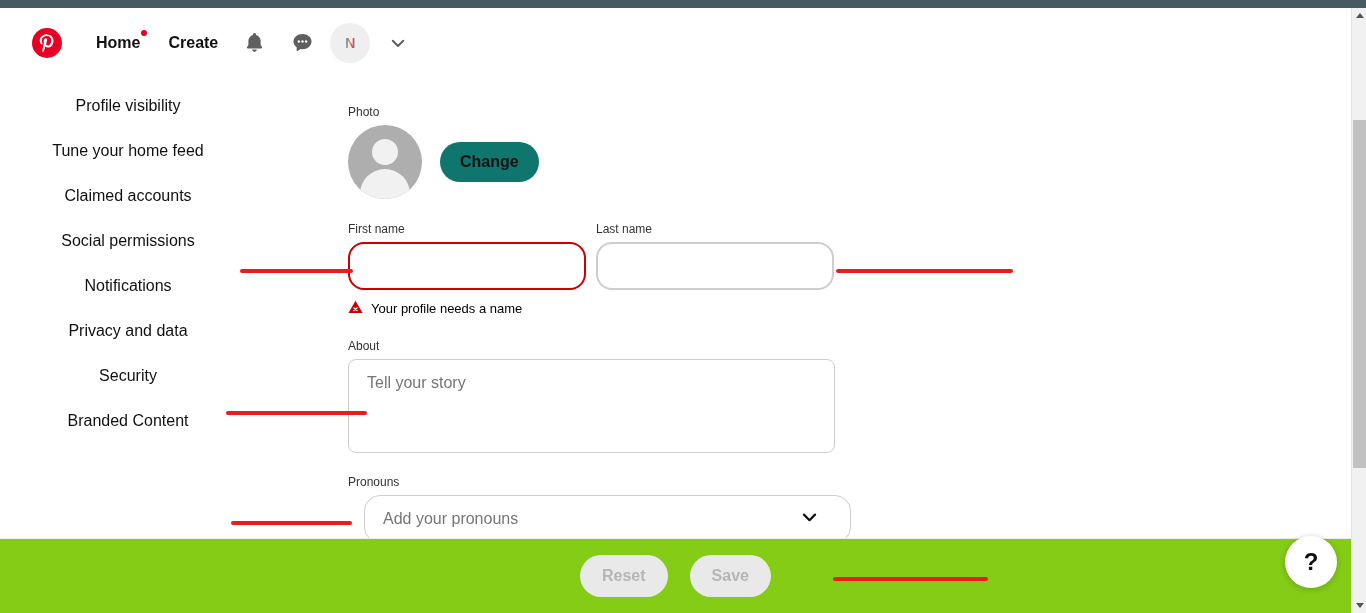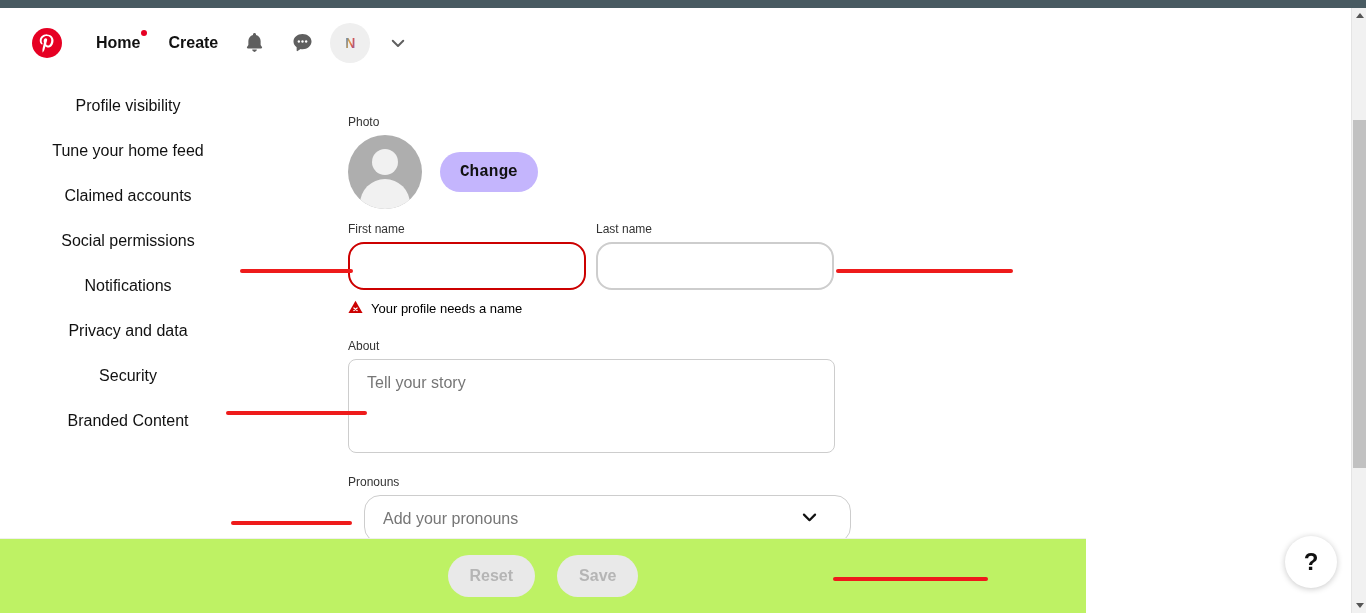--- a/index.html
+++ b/index.html
@@ -169,21 +169,21 @@
     overflow: hidden;
   }
 
   .field-label {
     font-size: 12px;
     color: #333333;
     margin-bottom: 6px;
     line-height: 14px;
   }
 
-  .photo-block { position: absolute; top: 38px; left: 120px; }
+  .photo-block { position: absolute; top: 28px; left: 120px; }
   .photo-row { display: flex; align-items: center; gap: 18px; }
   .avatar-big {
     width: 74px; height: 74px;
     border-radius: 50%;
     background: #aeaeae;
     position: relative;
     overflow: hidden;
     flex: 0 0 auto;
   }
   .avatar-big .head {
@@ -196,25 +196,25 @@
   }
   .avatar-big .body {
     position: absolute;
     bottom: -16px; left: 50%;
     transform: translateX(-50%);
     width: 50px; height: 46px;
     border-radius: 25px 25px 0 0;
     background: #f1f1f1;
   }
   .change-btn {
-    background: #c4b5fd;
+    background: #0f766e;
     border: 0;
     border-radius: 22px;
     padding: 12px 20px;
-    font-family: Liberation Mono, monospace;
+    font-family: Liberation Sans, sans-serif;
     font-size: 16px;
     font-weight: bold;
     color: #111111;
     cursor: pointer;
     line-height: 16px;
   }
 
   .names-block { position: absolute; top: 145px; left: 120px; display: flex; gap: 10px; }
   .name-col { width: 238px; }
   .text-input {
@@ -275,23 +275,23 @@
     position: absolute;
     right: 16px; top: 50%;
     transform: translateY(-50%);
     pointer-events: none;
   }
 
   
   .save-bar {
     position: absolute;
     left: 0; top: 538px;
-    width: 1086px;
+    width: 1351px;
     height: 75px;
-    background: #bef264;
+    background: #84cc16;
     border-top: 1px solid #efefef;
     display: flex;
     align-items: center;
     justify-content: center;
     gap: 22px;
     z-index: 15;
   }
   .pill-btn {
     background: #e9e9e9;
     border: 0;

